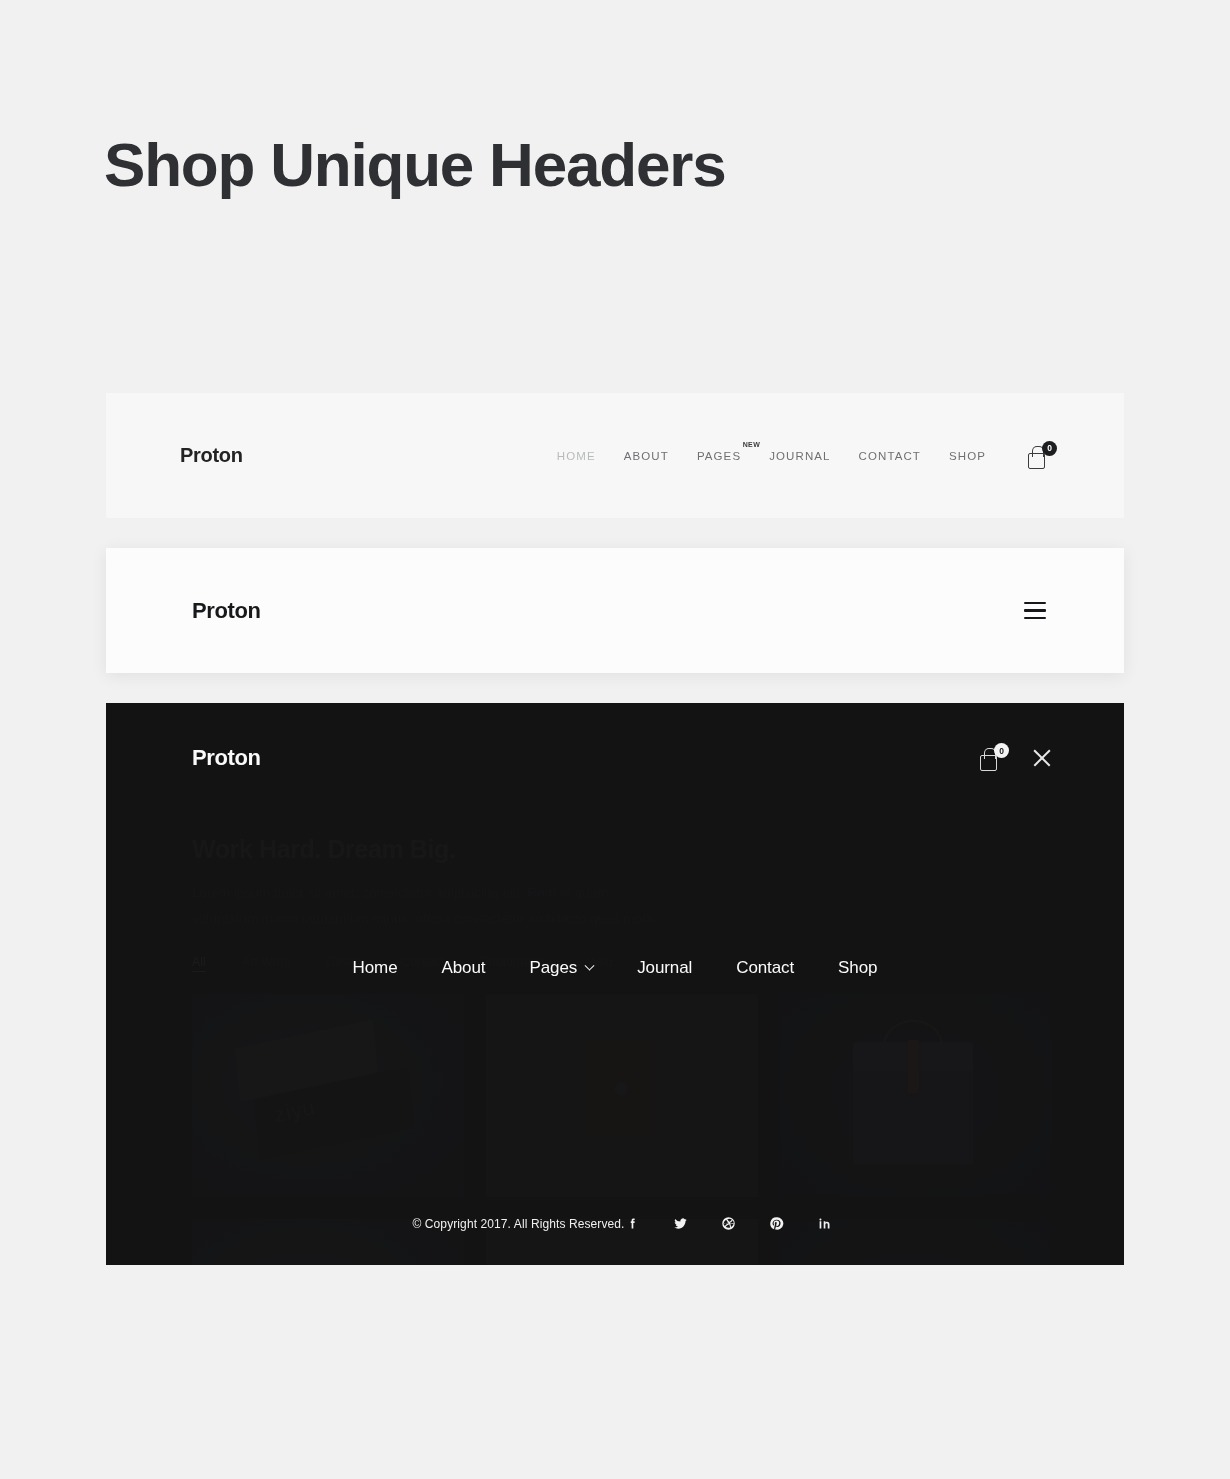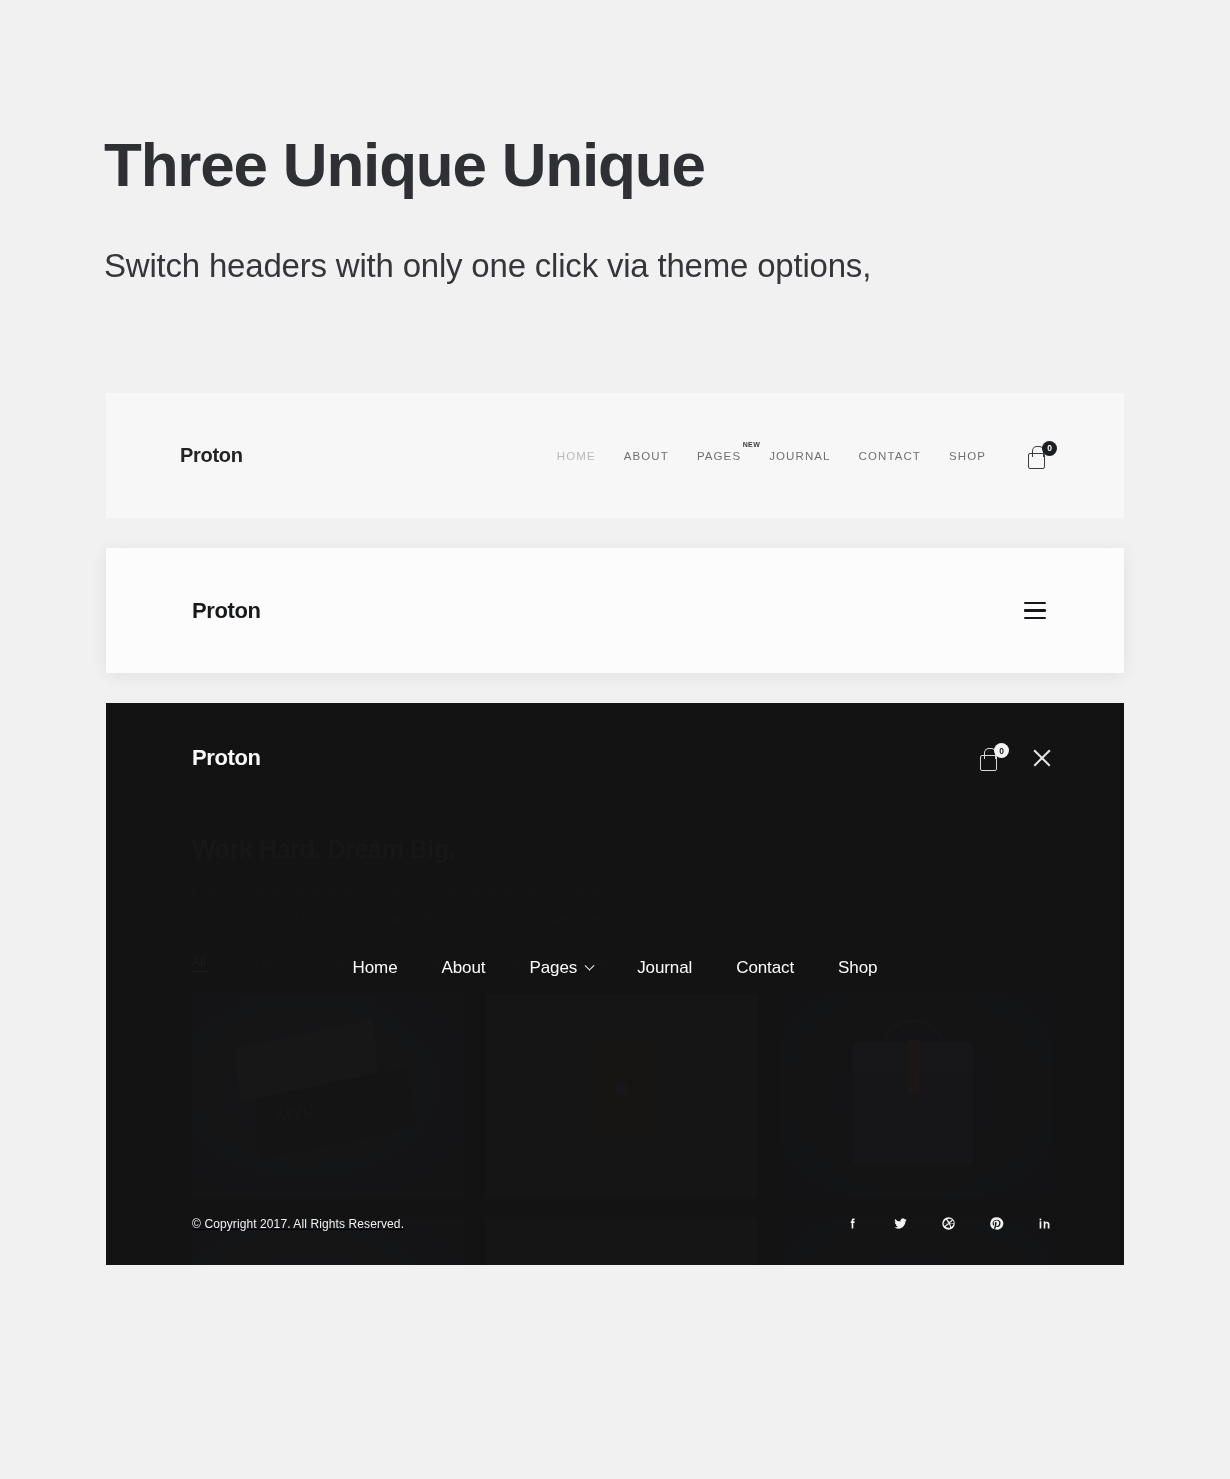--- a/index.html
+++ b/index.html
@@ -338,41 +338,40 @@
     border-bottom: 1.6px solid #fbfbfb;
     transform: rotate(45deg) translate(-2px,-2px);
   }
 
   .overlay-footer {
     position: absolute;
     left: 86px; right: 72px;
     bottom: 34px;
     display: flex;
     align-items: center;
-    justify-content: space-between;
+    justify-content: center;
     z-index: 7;
-    text-decoration: underline;
   }
 
   .copyright { font-size: 12px; color: #f0f0f0; letter-spacing: 0.1px; }
 
   .socials { display: flex; gap: 33px; align-items: center; }
   .social-ico {
     width: 15px; height: 15px;
     fill: #f2f2f2;
     display: block;
   }
 </style>
 </head>
 <body>
 
 <section class="intro">
-  <h1 class="intro-title">Three Unique Unique</h1>
+  <h1 class="intro-title">Shop Unique Headers</h1>
   <p class="intro-sub">
-    <span>Switch headers with only one click via theme options,</span><br>
+    <br>
   </p>
 </section>
 
 <div class="frames">
 
   <div class="frame">
     <div class="header-one">
       <div class="logo-1">Proton</div>
       <nav class="nav-1">
         <a class="nav-1-item active">HOME</a>

